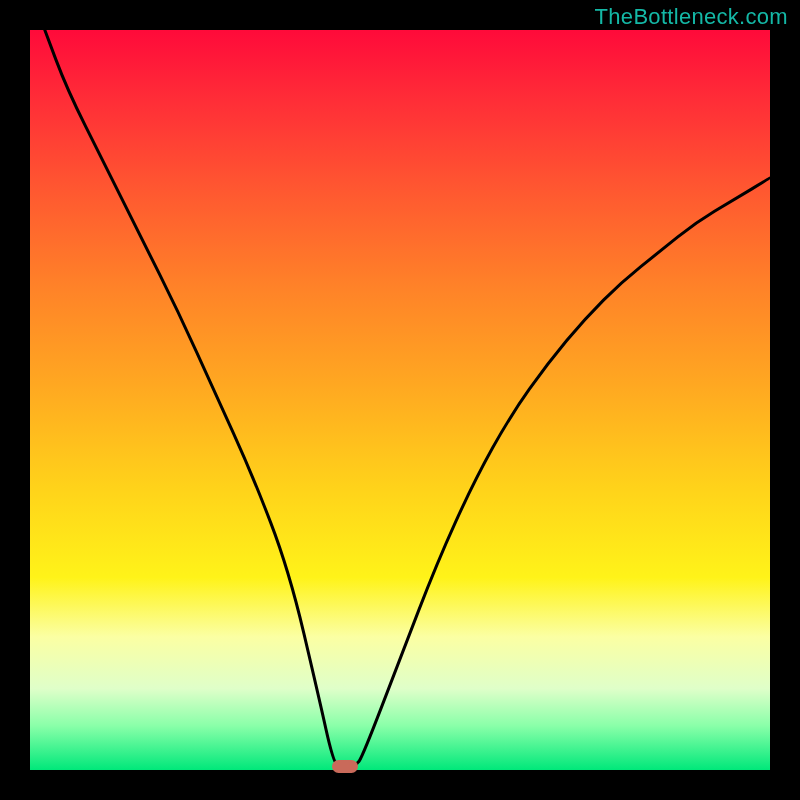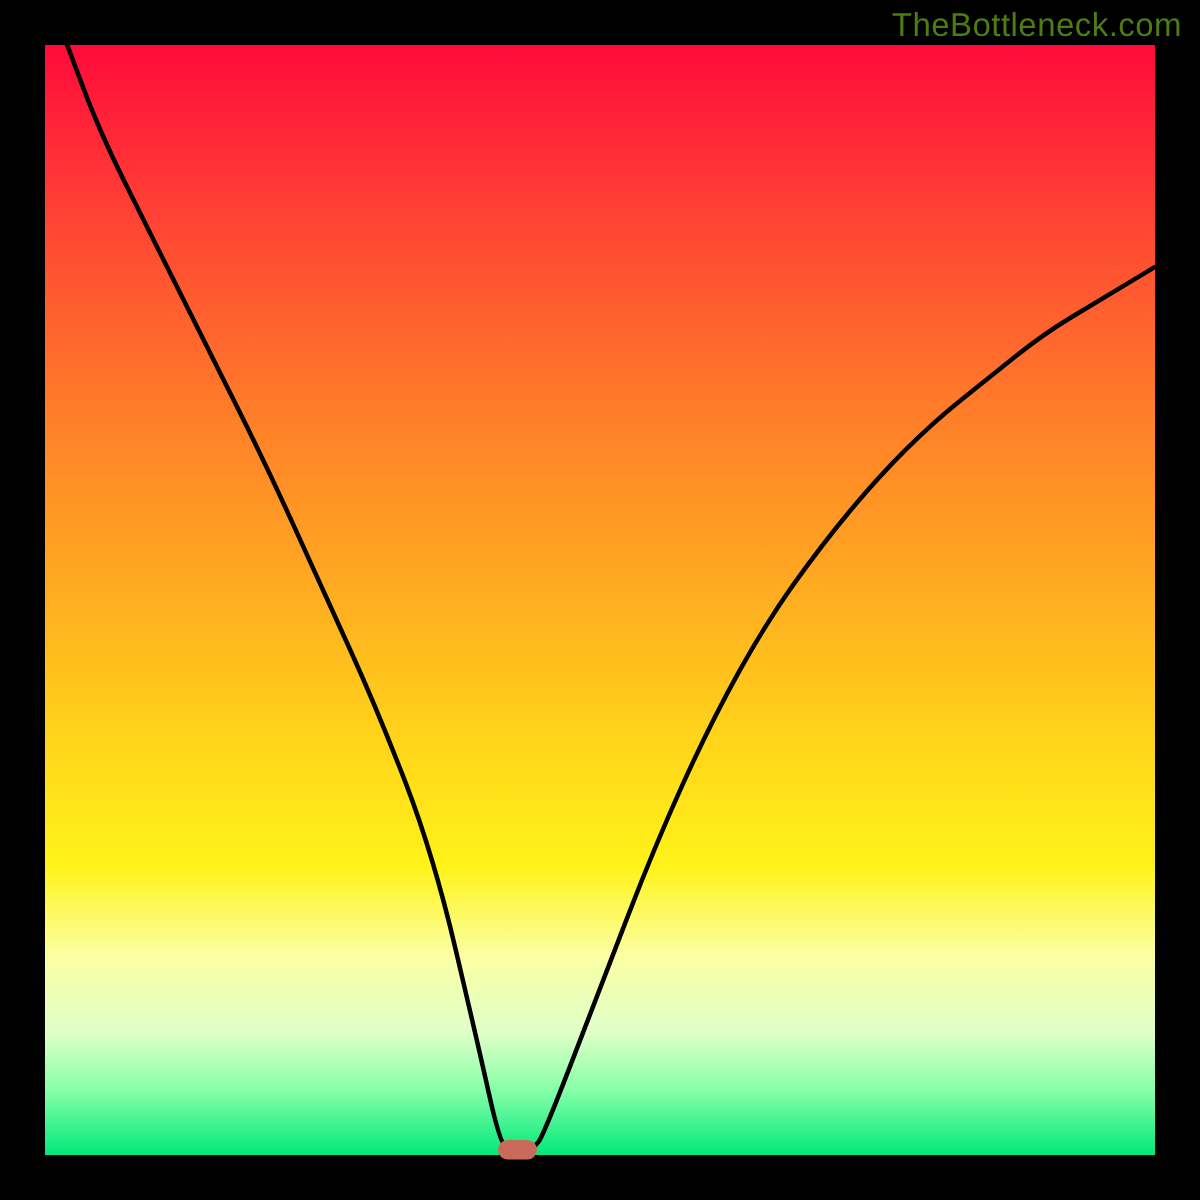--- a/index.html
+++ b/index.html
@@ -35,21 +35,21 @@
       #fff319 74%,
       #fbffa3 82%,
       #dfffc9 89%,
       #8affa9 94%,
       #00e87a 100%);
   }
   .watermark {
     position: absolute;
     top: 4px;
     right: 12px;
-    color: #4d7c0f;
+    color: #14b8a6;
     font-size: 22px;
     font-weight: 500;
     letter-spacing: 0.3px;
     user-select: none;
   }
   svg.curve {
     position: absolute;
     top: 0;
     left: 0;
   }

